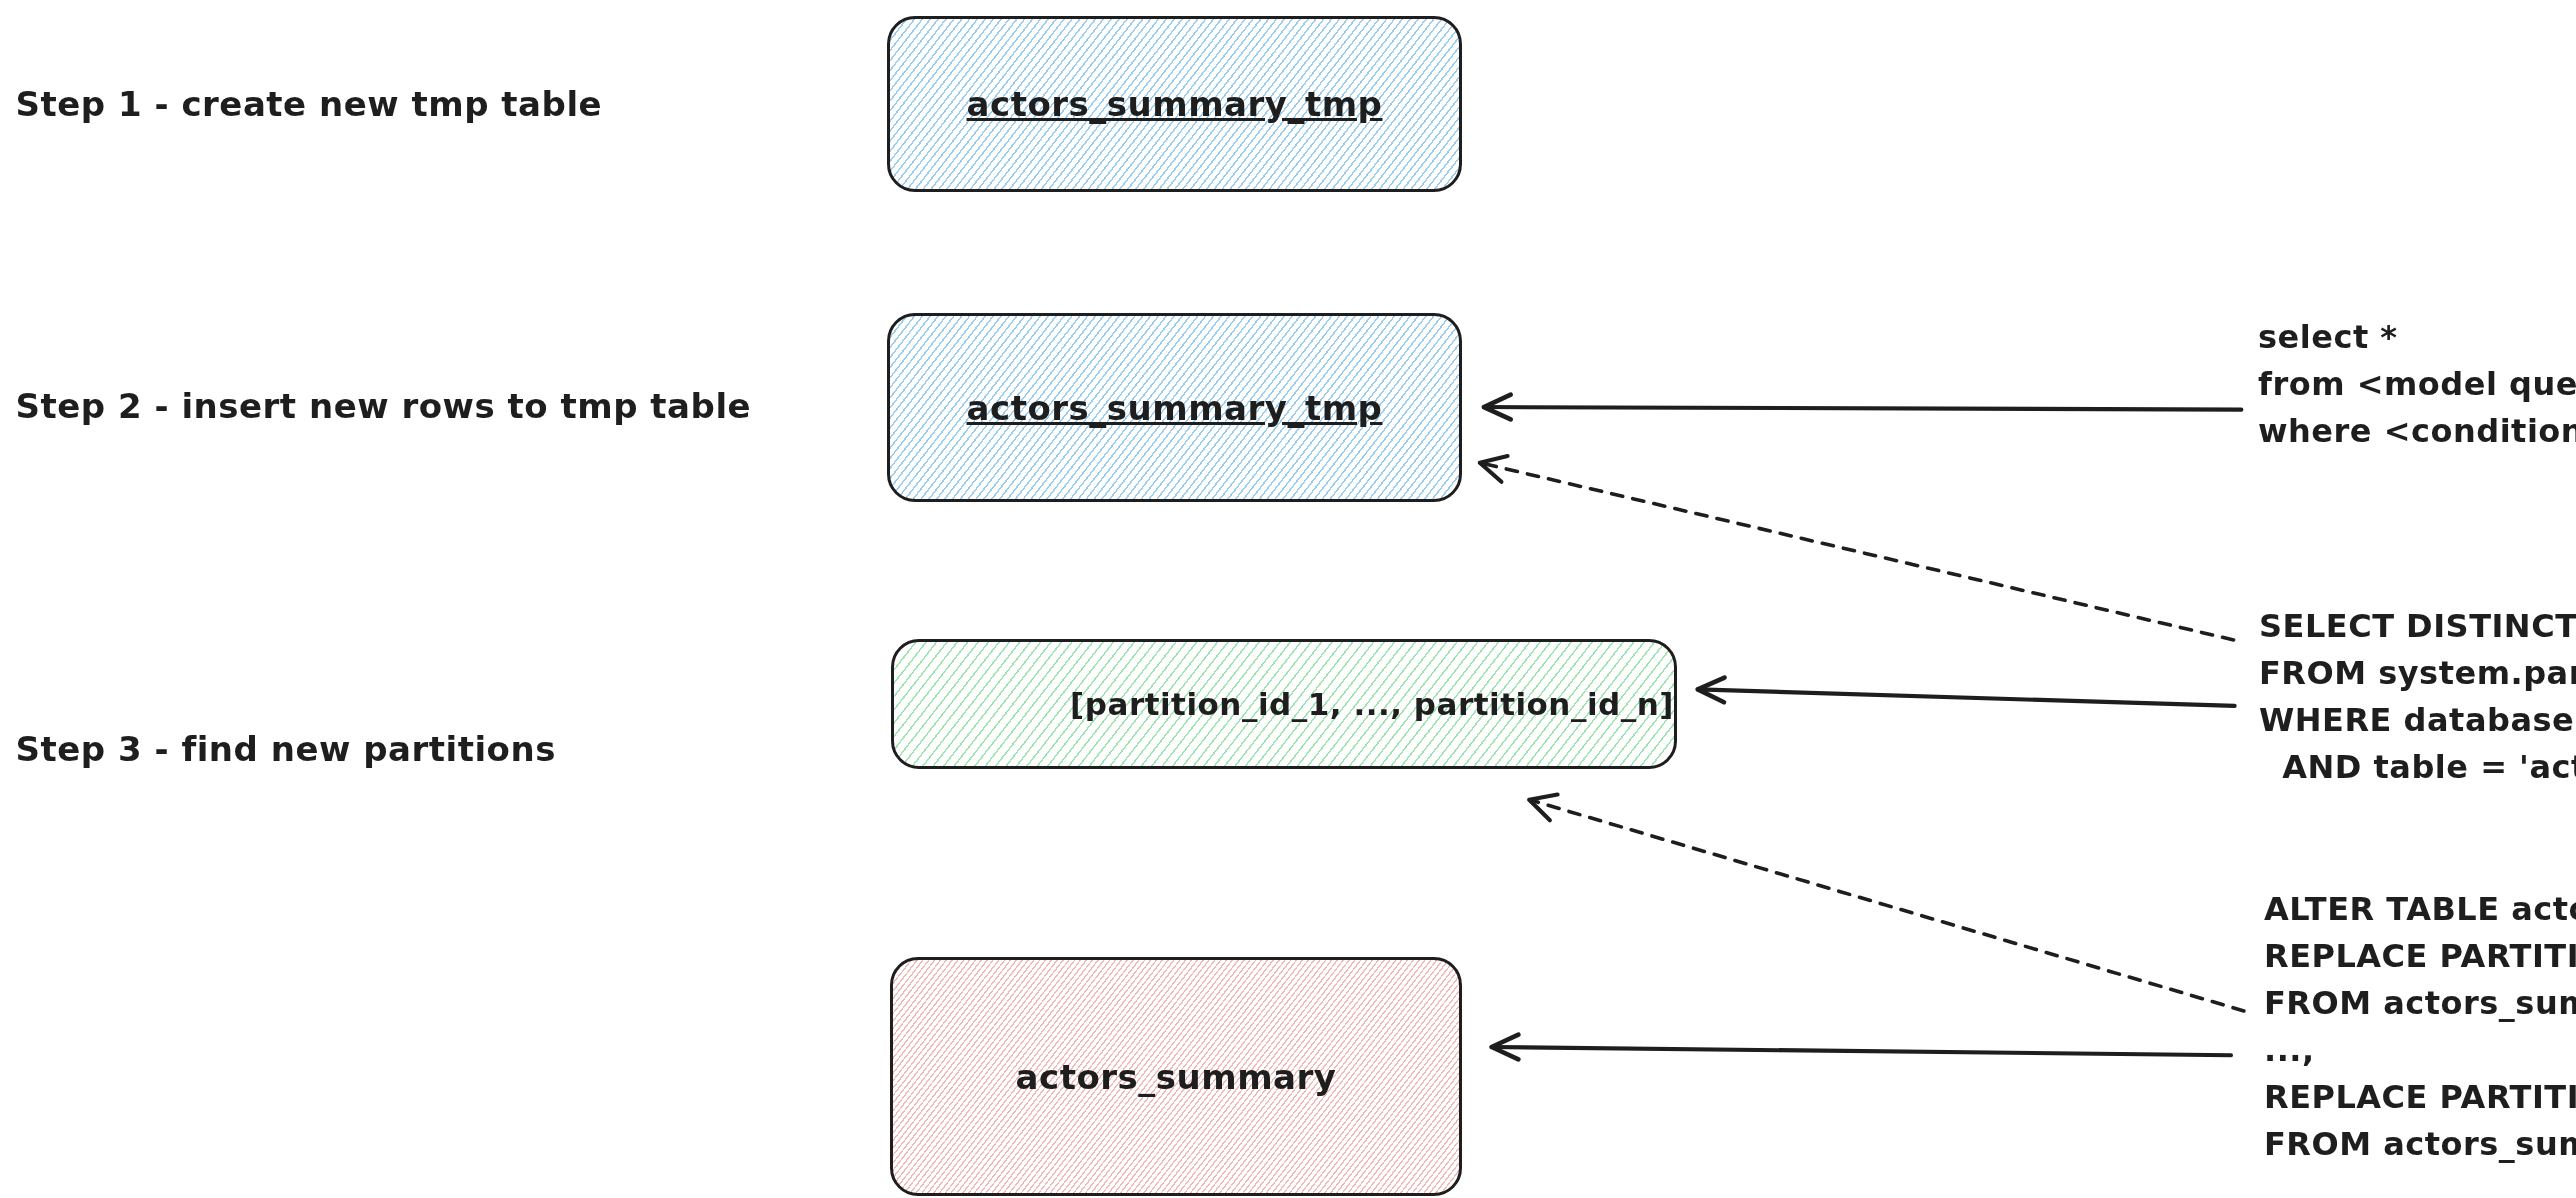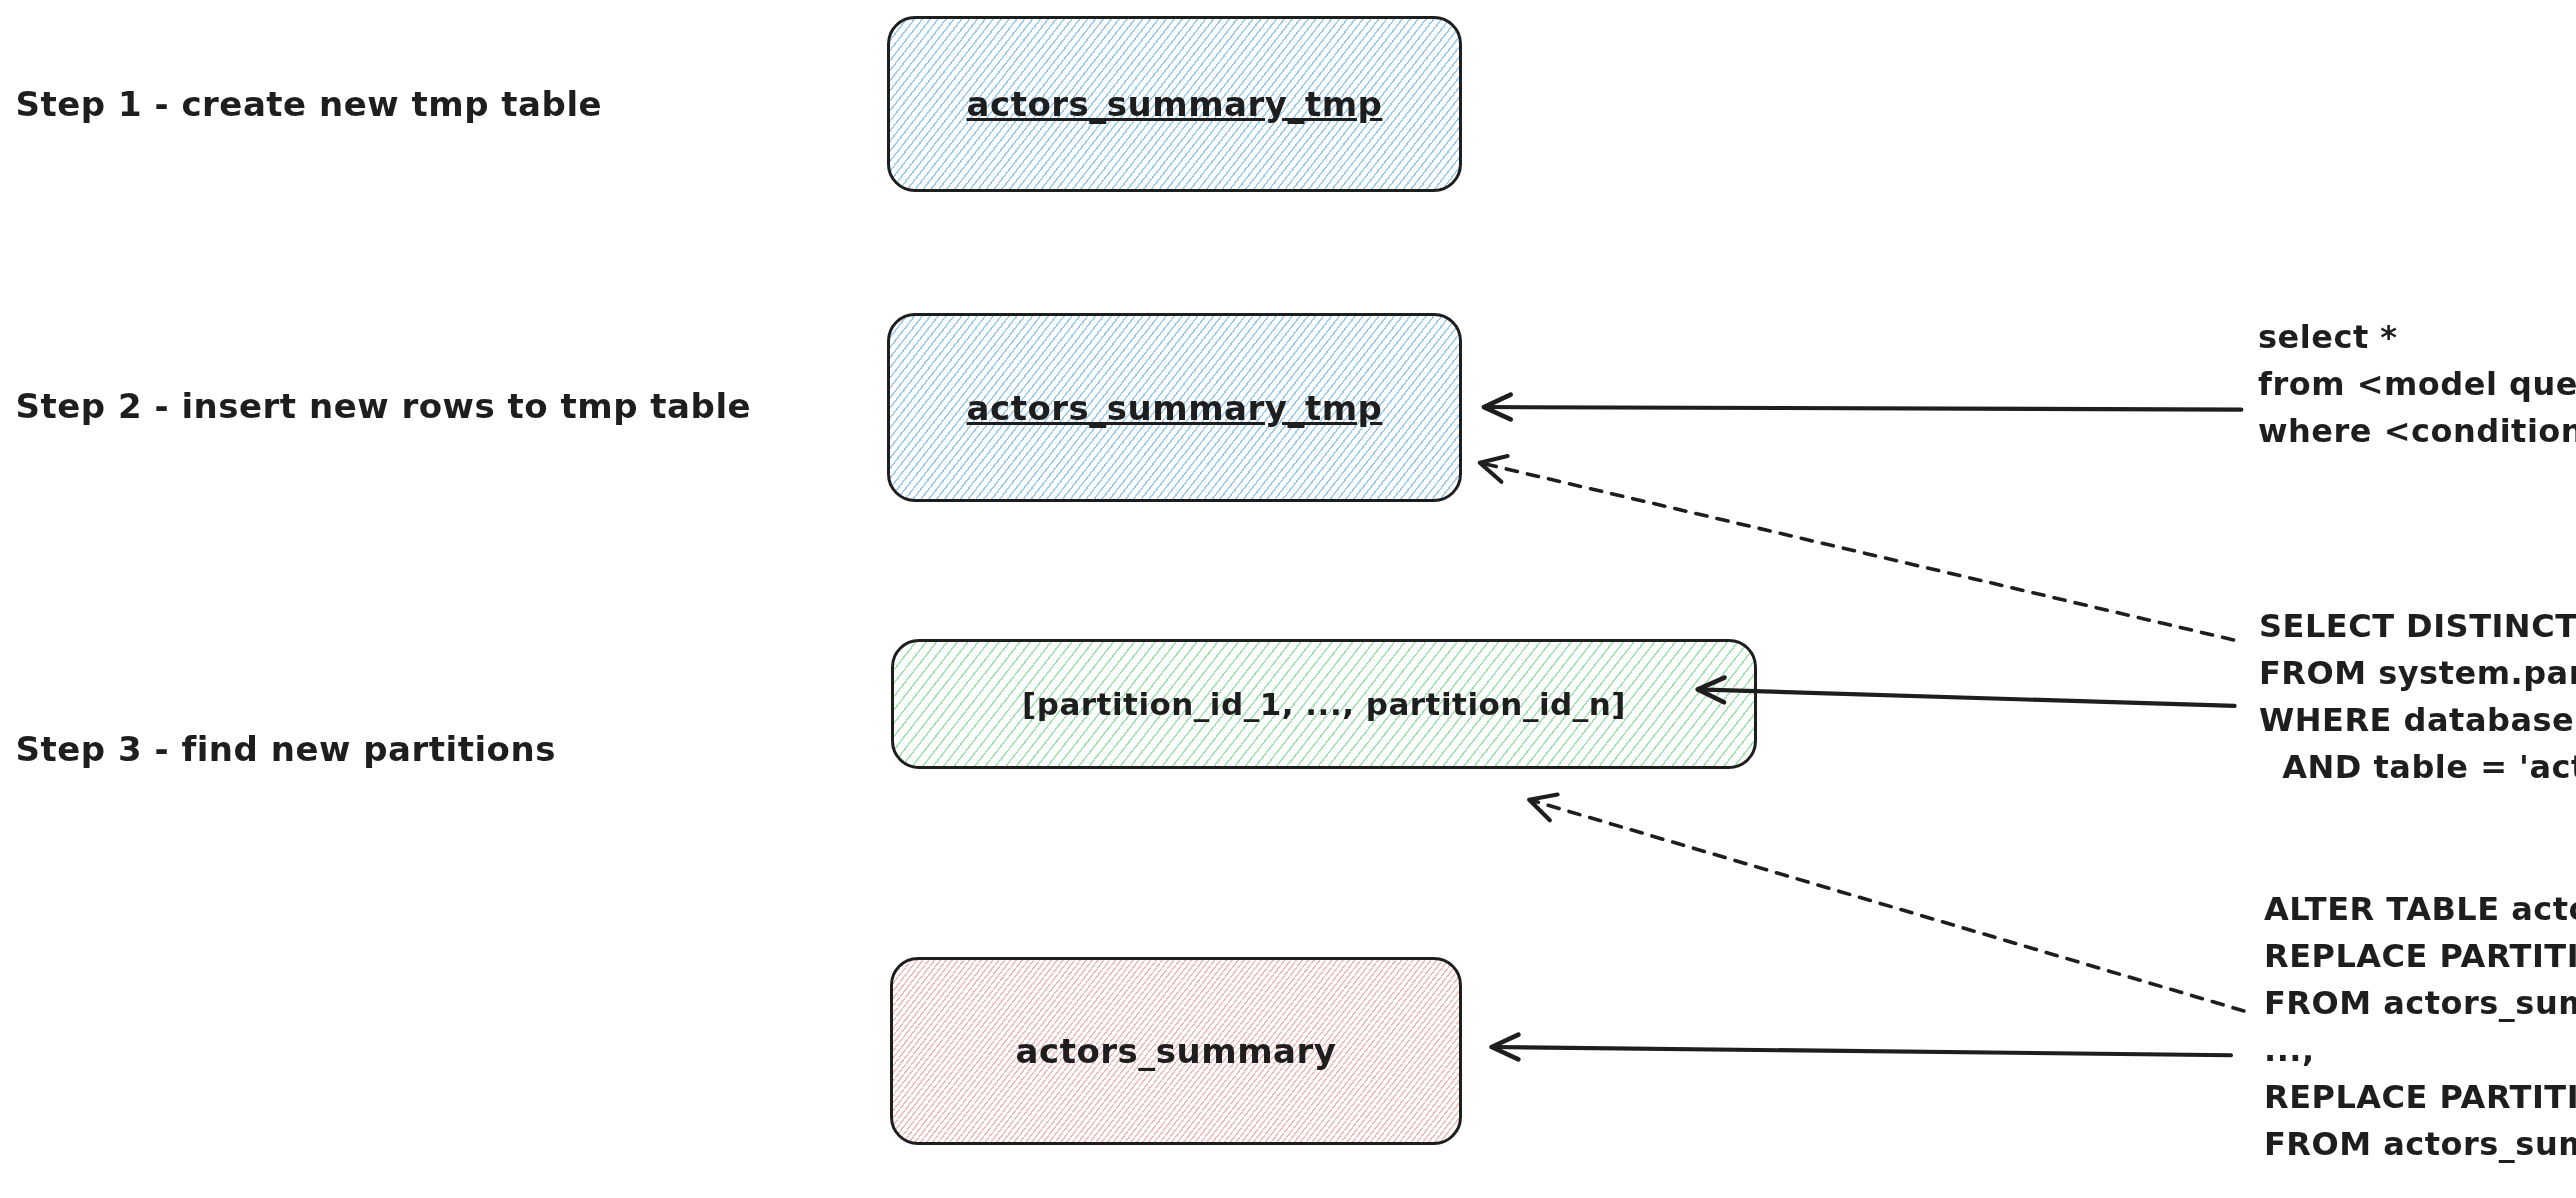--- a/index.html
+++ b/index.html
@@ -88,25 +88,25 @@
   <div class="step-label" style="top:686px;margin-top:43px;">Step 3 - find new partitions</div>
 
   <div class="box fill-blue" style="left:887px; top:15.5px;   width:575px; height:176px;">
     <span class="box-label">actors_summary_tmp</span>
   </div>
 
   <div class="box fill-blue" style="left:887px; top:313px;  width:575px; height:189px;">
     <span class="box-label">actors_summary_tmp</span>
   </div>
 
-  <div class="box fill-green" style="left:891px; top:639px; width:866px; height:130px;">
+  <div class="box fill-green" style="left:891px; top:639px; width:786px; height:130px;justify-content:flex-end;">
     <span class="box-label small">[partition_id_1, ..., partition_id_n]</span>
   </div>
 
-  <div class="box fill-pink" style="left:890px; top:957px; width:572px; height:188px;">
+  <div class="box fill-pink" style="left:890px; top:957px; width:572px; height:239px;">
     <span class="box-label">actors_summary</span>
   </div>
 
   <pre class="sql" style="left:2258px; top:314px;">select *
 from &lt;model query&gt;
 where &lt;condition to identify new&gt;</pre>
 
   <pre class="sql" style="left:2259px; top:603px;">SELECT DISTINCT partition_id
 FROM system.parts
 WHERE database = &lt;database&gt;

